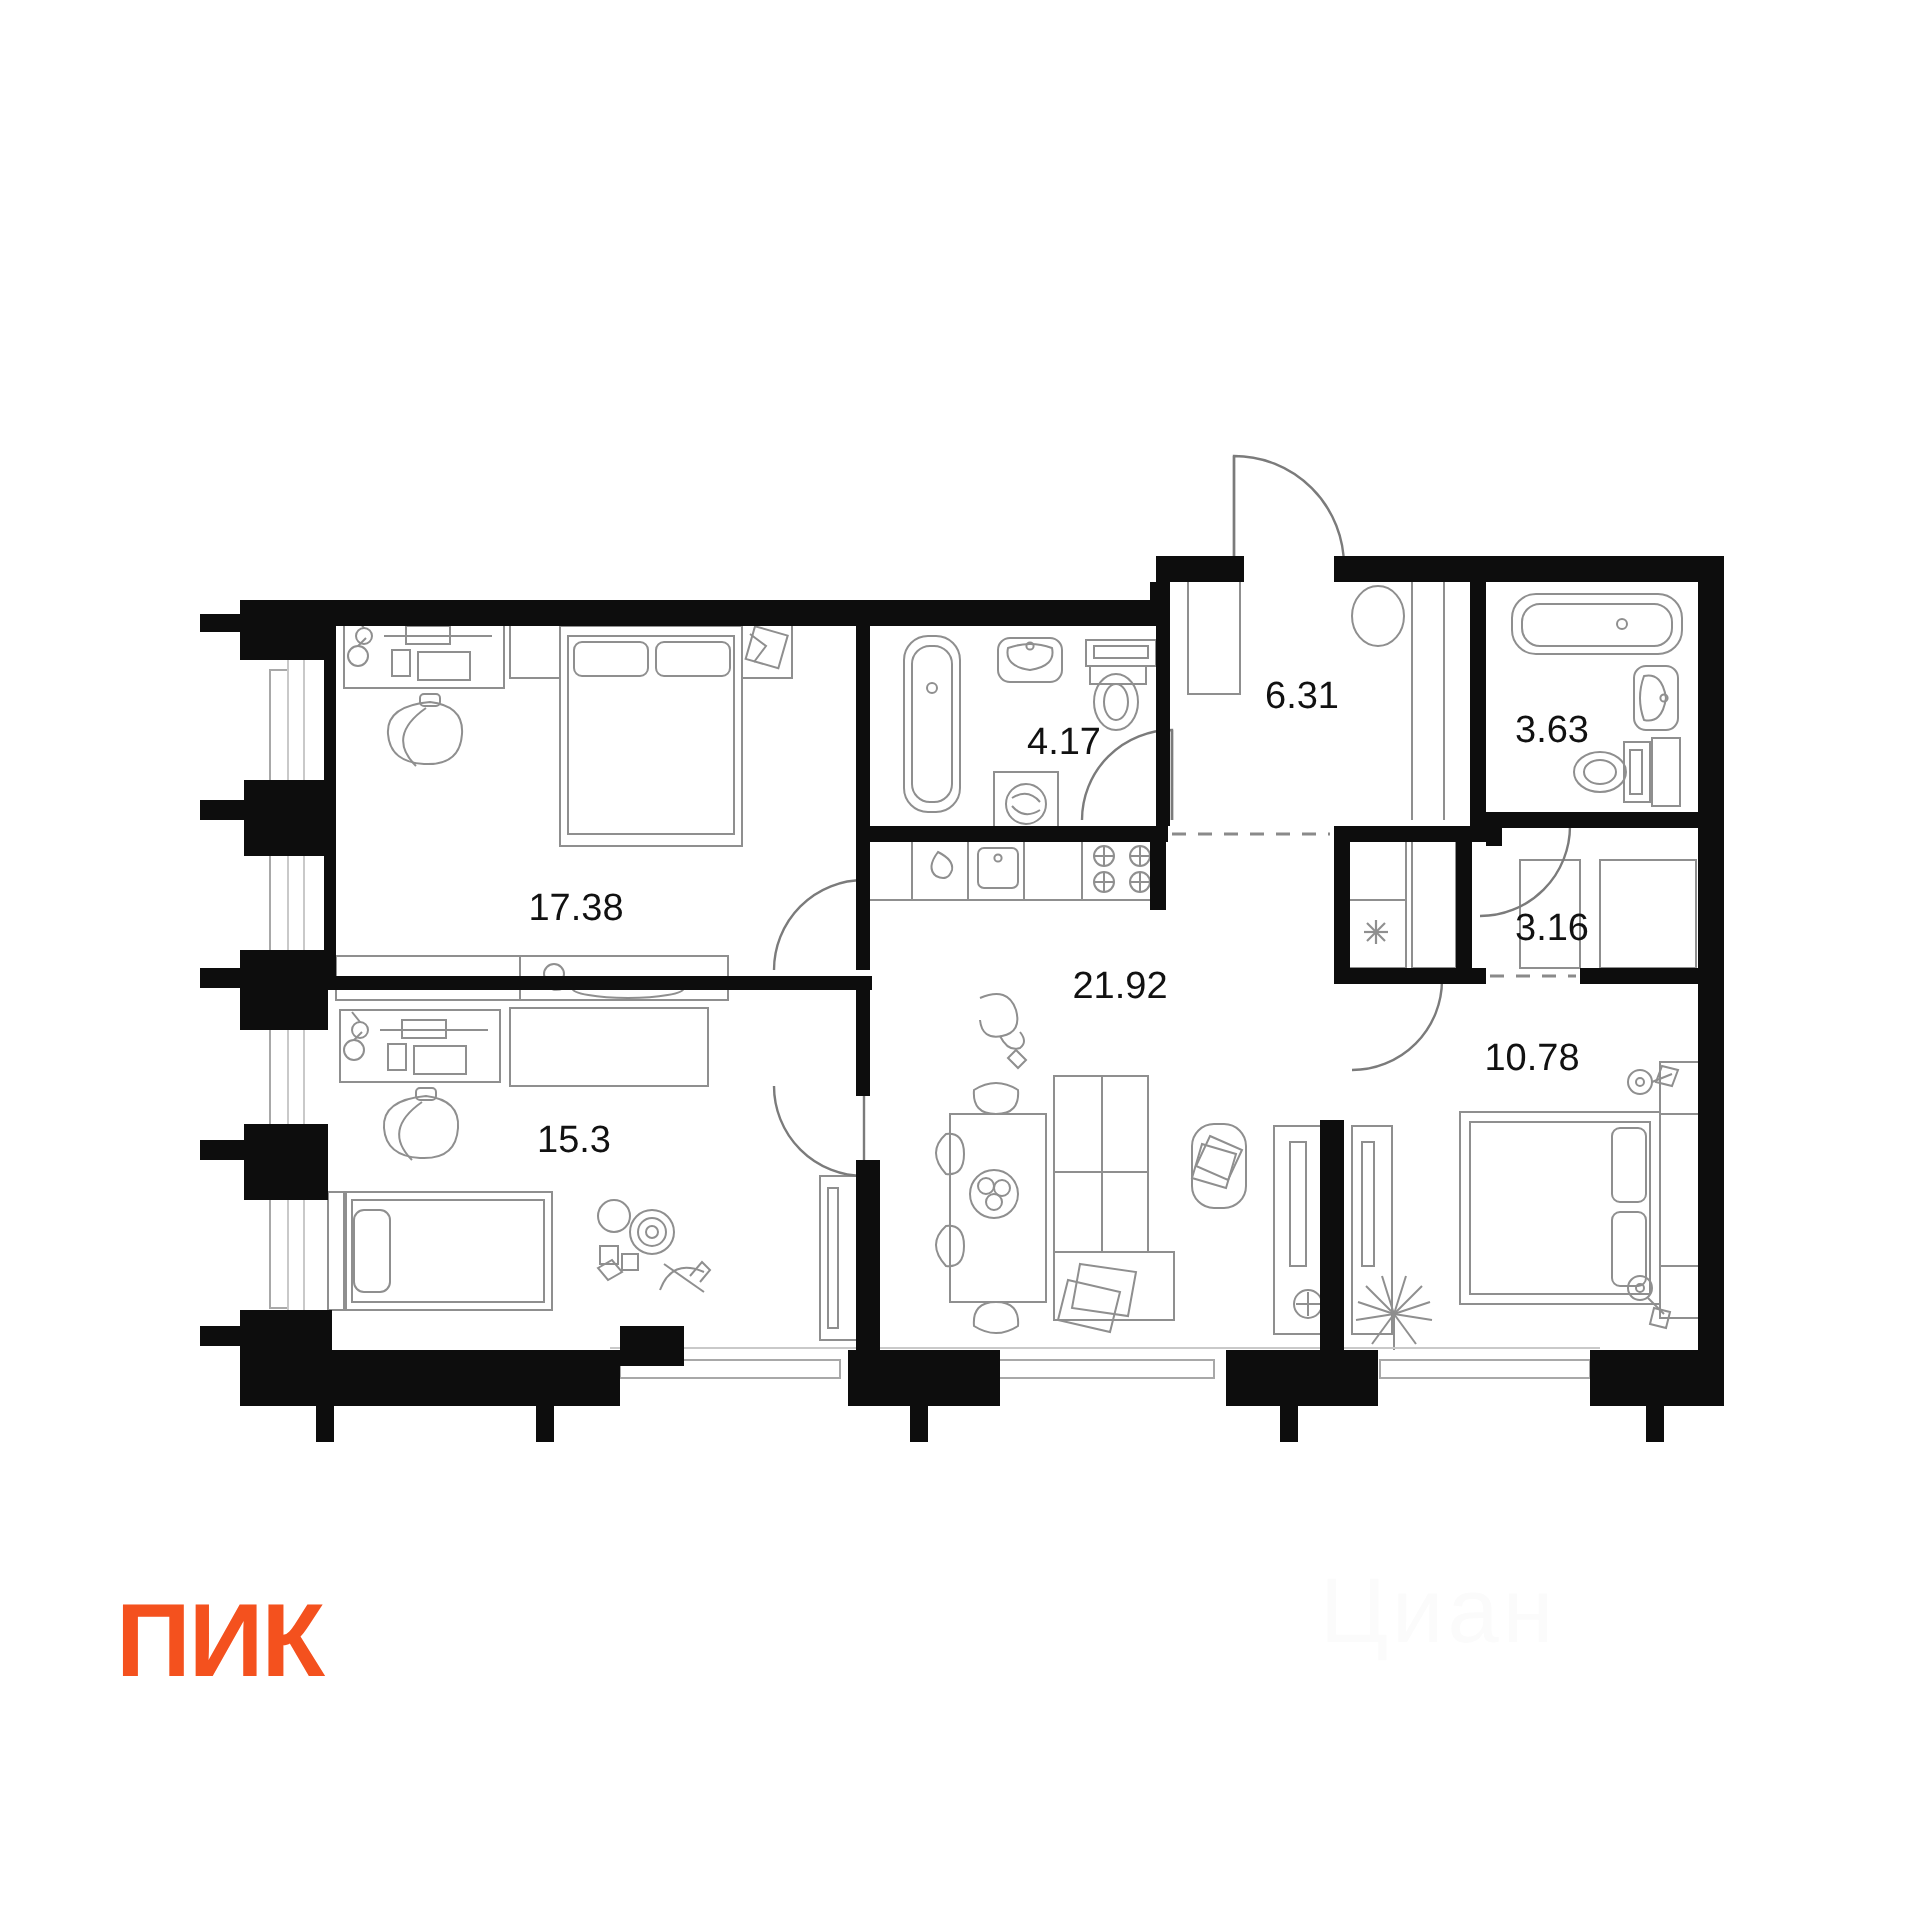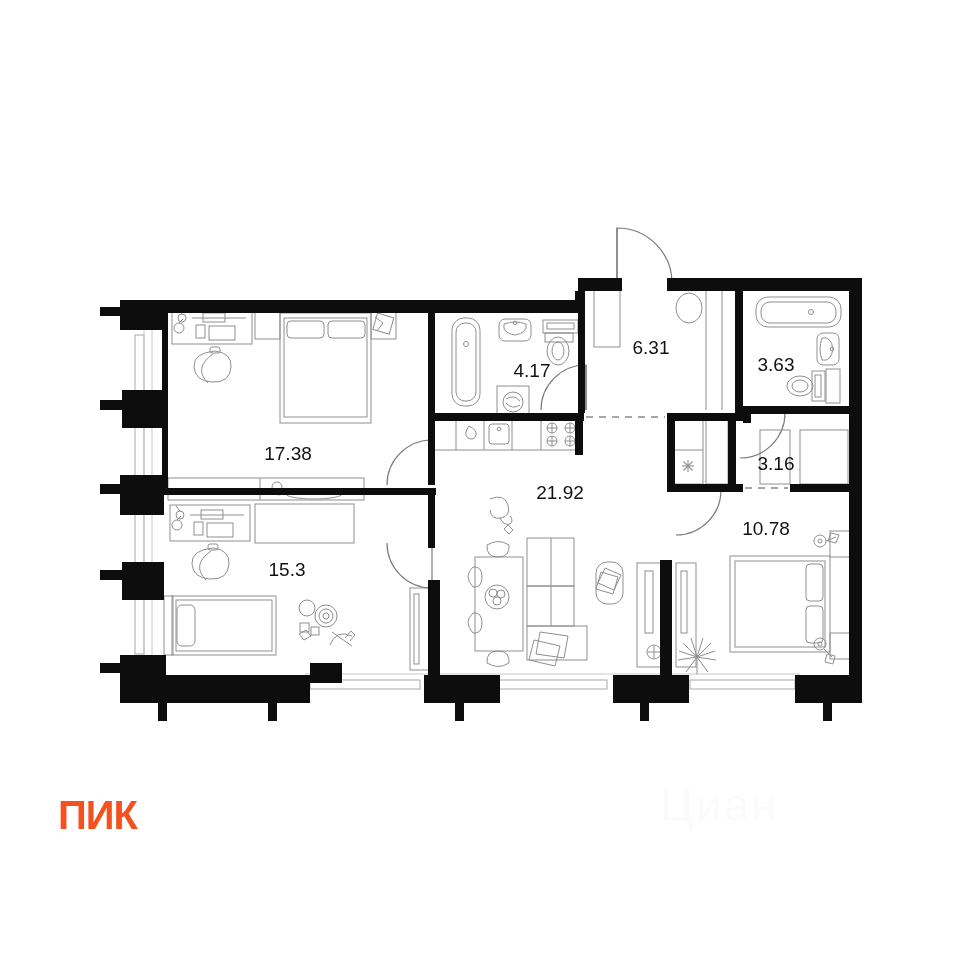--- a/index.html
+++ b/index.html
@@ -1,21 +1,21 @@
 <!DOCTYPE html>
 <html><head>
 <meta charset="utf-8">
 <style>
   html,body{margin:0;padding:0;background:#ffffff;}
   body{width:960px;height:960px;overflow:hidden;font-family:"Liberation Sans",sans-serif;}
   #stage{position:relative;width:960px;height:960px;background:#fff;}
   svg{display:block;}
   .arealabel{font-family:"Liberation Sans",sans-serif;font-size:19px;fill:#111;text-anchor:middle;dominant-baseline:middle;}
   #logo{position:absolute;left:58px;top:795px;font-family:"Liberation Sans",sans-serif;
-        font-weight:bold;font-size:40px;letter-spacing:-1px;color:#F4511E;line-height:1;}
+        font-weight:bold;font-size:52px;letter-spacing:-1px;color:#F4511E;line-height:1;}
   #watermark{position:absolute;left:660px;top:782px;font-family:"Liberation Sans",sans-serif;
         font-size:46px;color:#fbfbfb;letter-spacing:2px;font-weight:500;line-height:1;user-select:none;}
 </style>
 </head>
 <body>
 
 <div id="stage">
 
   <svg id="plan-svg" width="960" height="960" viewBox="0 0 960 960">
 

